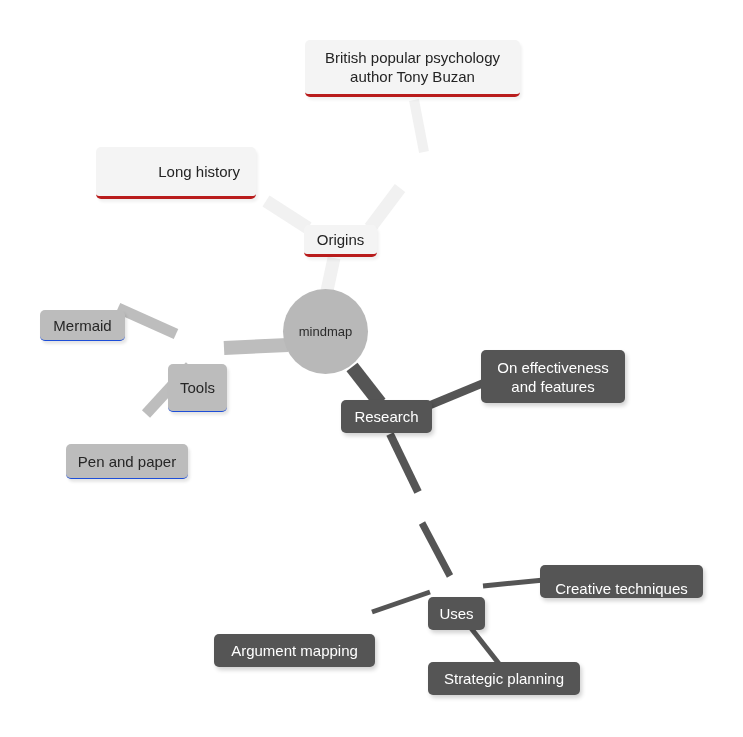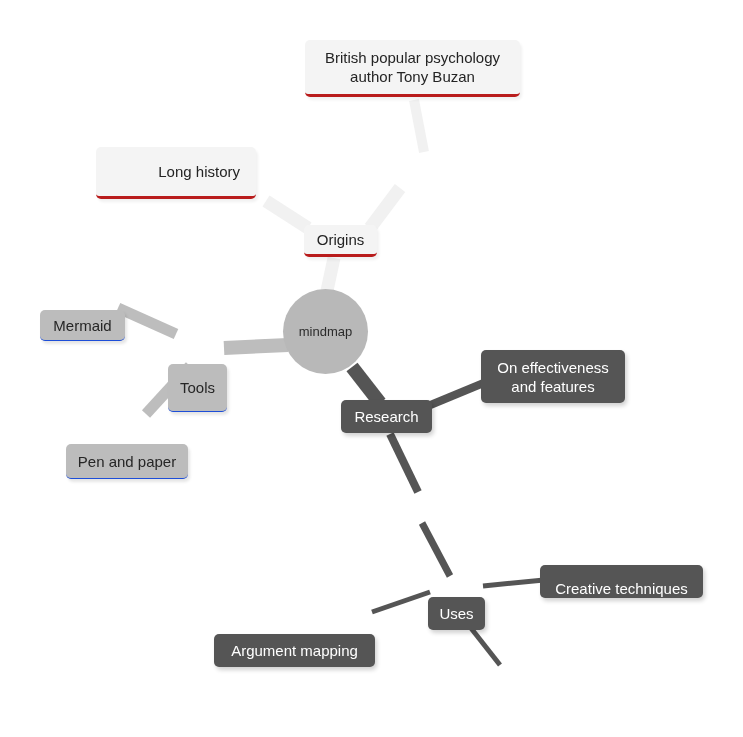--- a/index.html
+++ b/index.html
@@ -147,14 +147,17 @@
   </div>
 
   <div class="node theme-dark" style="left:428px; top:573px; width:57px; height:33px;margin-top:24px;">
     <span class="node-label">Uses</span>
   </div>
 
   <div class="node theme-dark" style="left:214px; top:634px; width:161px; height:33px;">
     <span class="node-label">Argument mapping</span>
   </div>
 
+  <div class="node theme-dark" style="left:428px; top:662px; width:152px; height:33px;">
+    <span class="node-label">Strategic planning</span>
+  </div>
 
 </div>
 
 </body></html>

